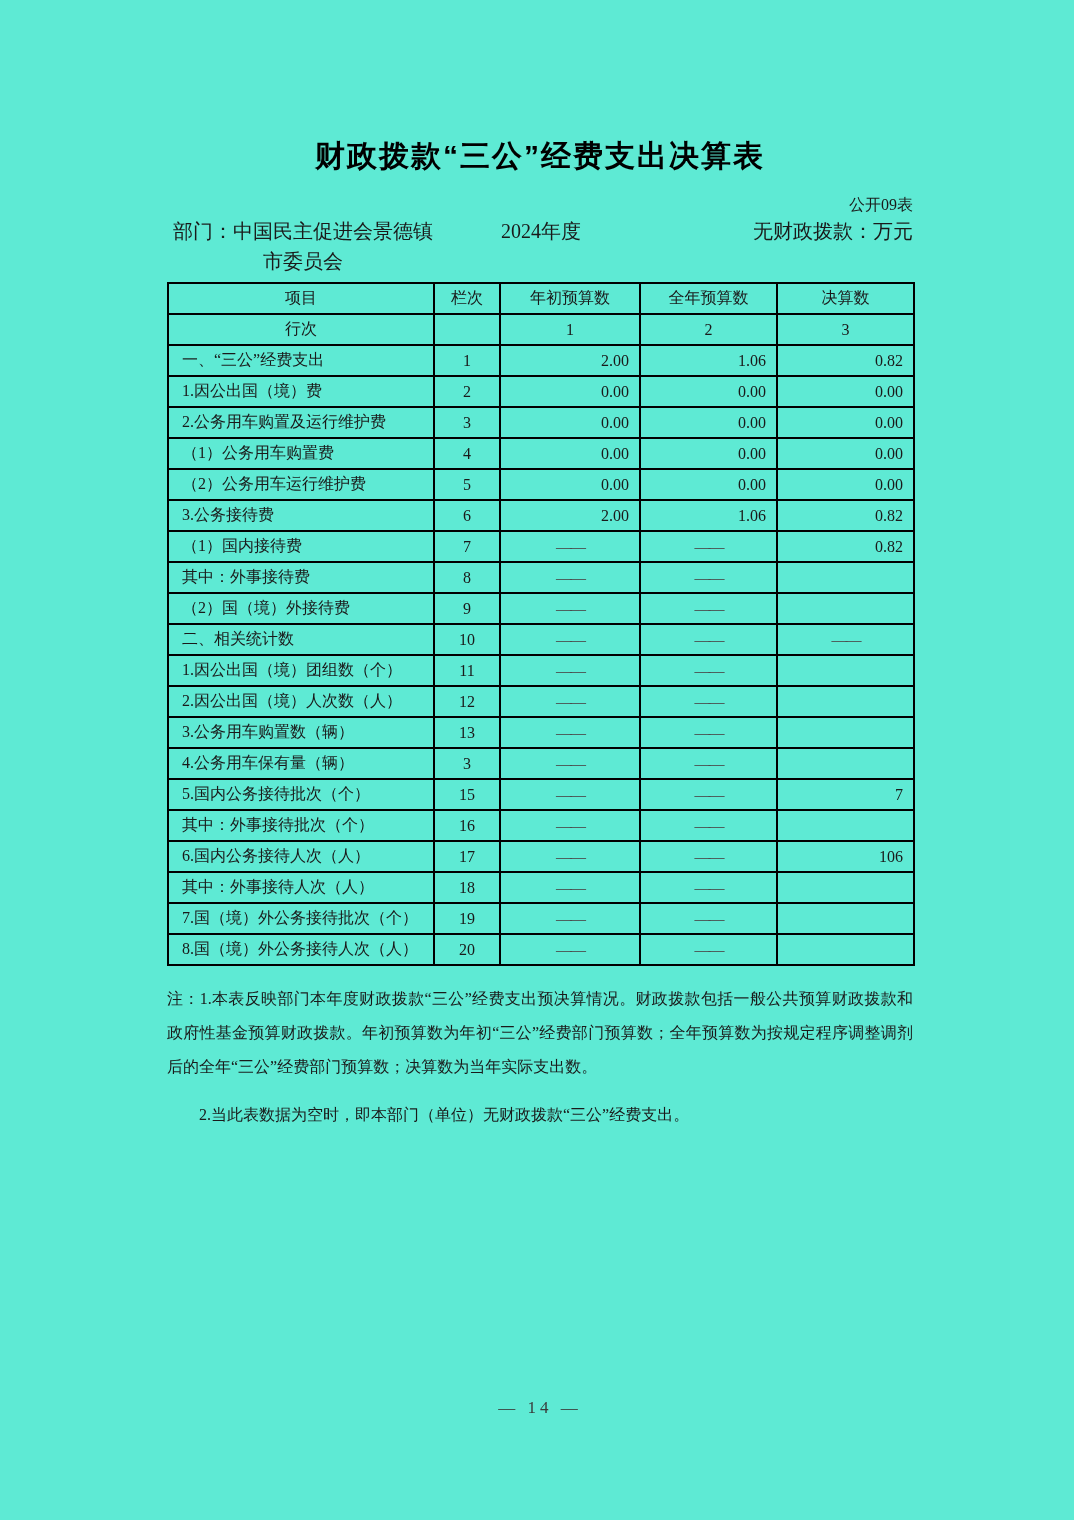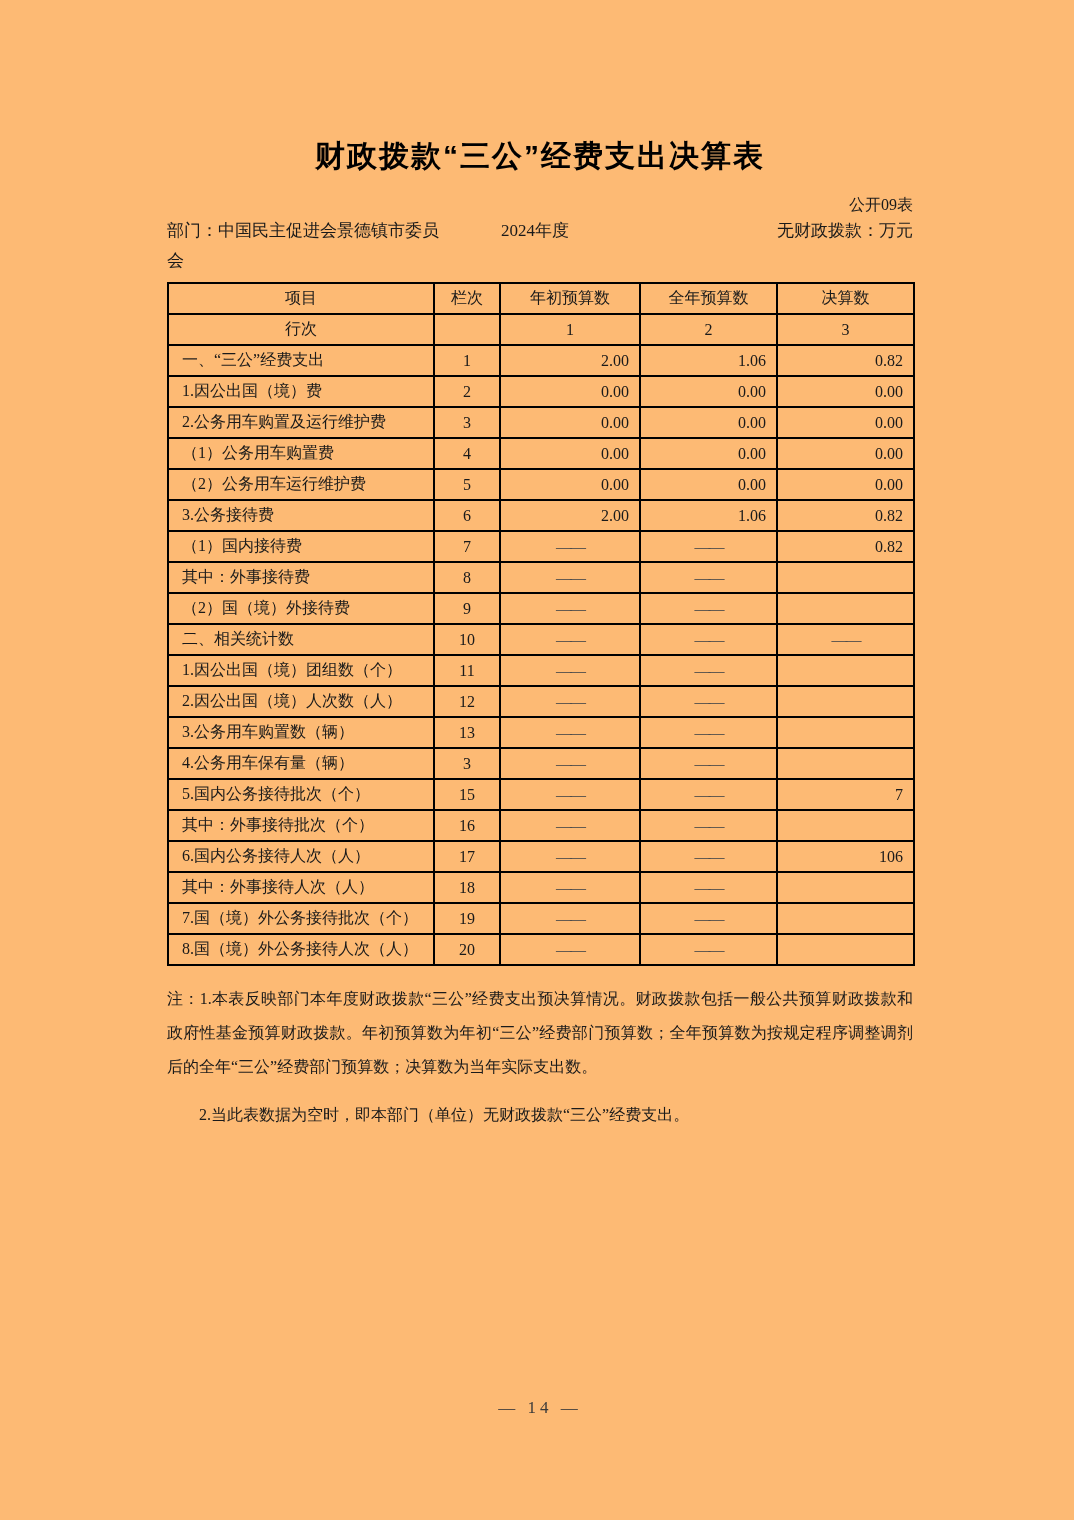--- a/index.html
+++ b/index.html
@@ -4,21 +4,21 @@
 <style>
   html, body {
     margin: 0;
     padding: 0;
     background: #ffffff;
   }
   .page {
     position: relative;
     width: 1074px;
     height: 1520px;
-    background: #fdba74;
+    background: #5eead4;
     color: #1a1a1a;
     font-family: "Liberation Serif", "DejaVu Serif", serif;
     overflow: hidden;
   }
   .content {
     margin-left: 167px;
     width: 746px;
     padding-top: 138px;
   }
   .doc-title {
@@ -32,23 +32,24 @@
   }
   .code-line {
     margin-top: 20px;
     text-align: right;
     font-size: 16px;
     line-height: 22px;
   }
   .meta-row {
     display: flex;
     align-items: flex-start;
-    font-size: 17px;
+    font-size: 20px;
     line-height: 30px;
     margin-top: 0;
+    text-align: center;
   }
   .dept-block { width: 272px; }
   .year-block { margin-left: 62px; white-space: nowrap; }
   .unit-block { margin-left: auto; white-space: nowrap; }
 
   table.fiscal {
     margin-top: 6px;
     width: 746px;
     border-collapse: collapse;
     table-layout: fixed;

